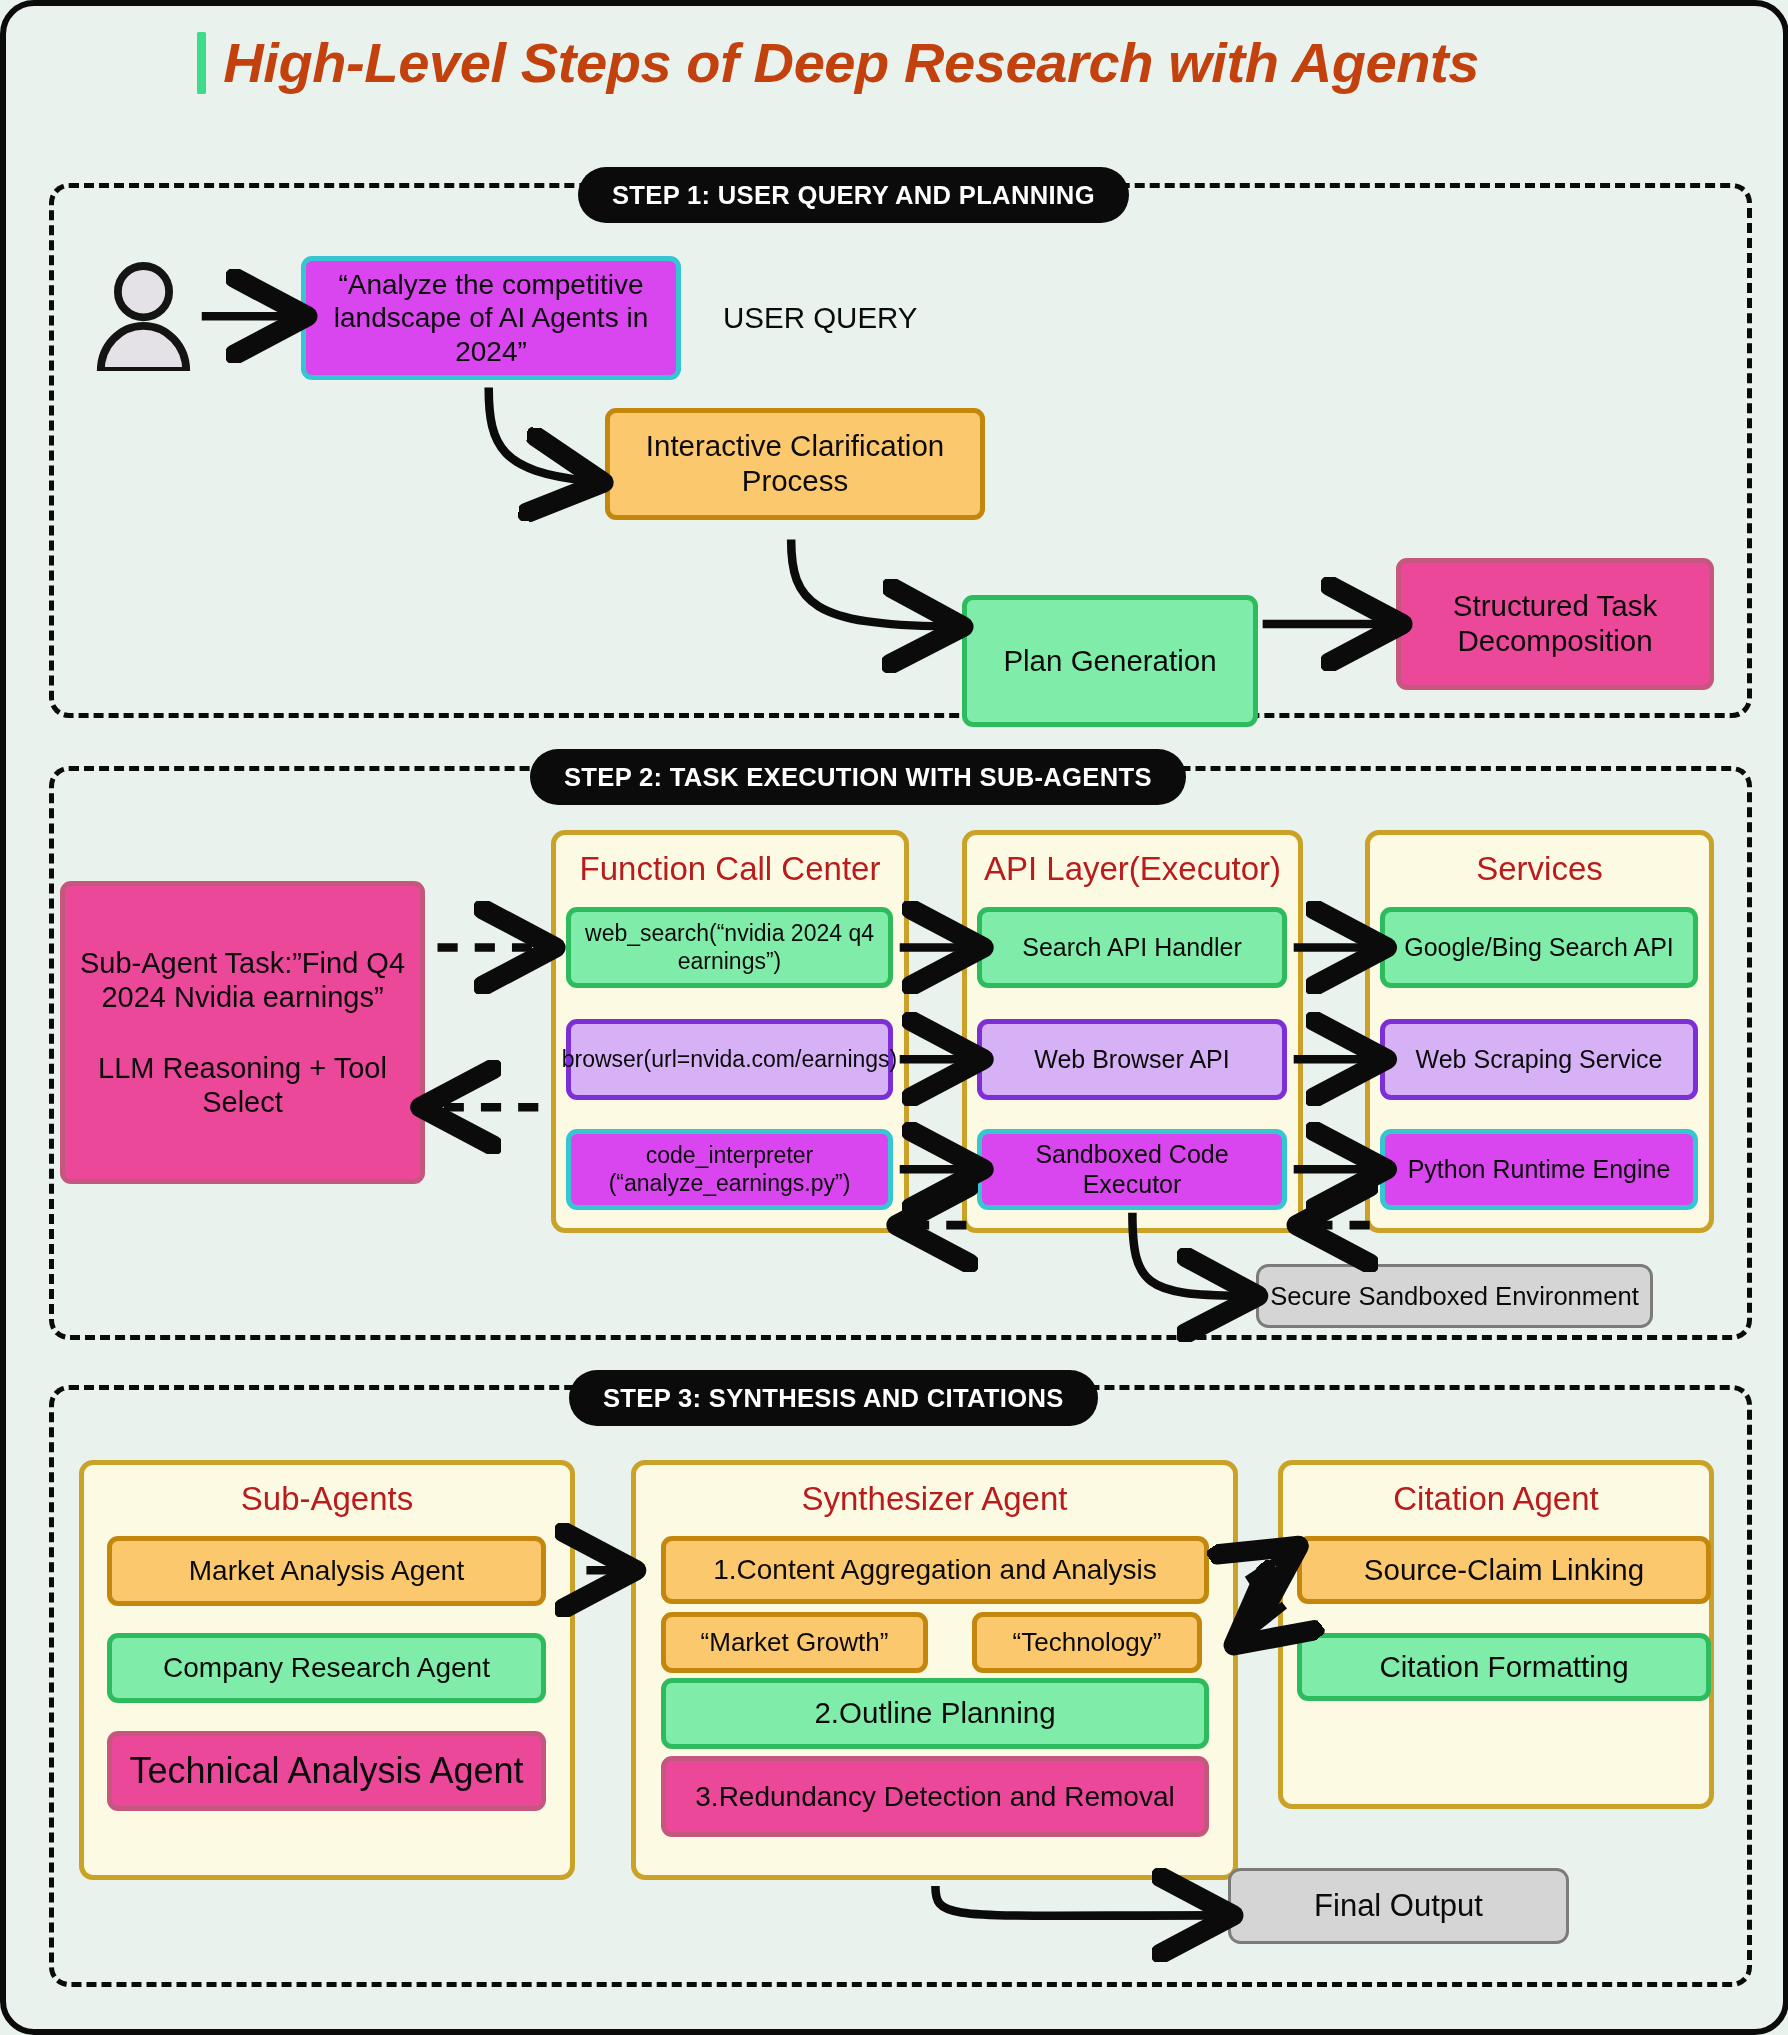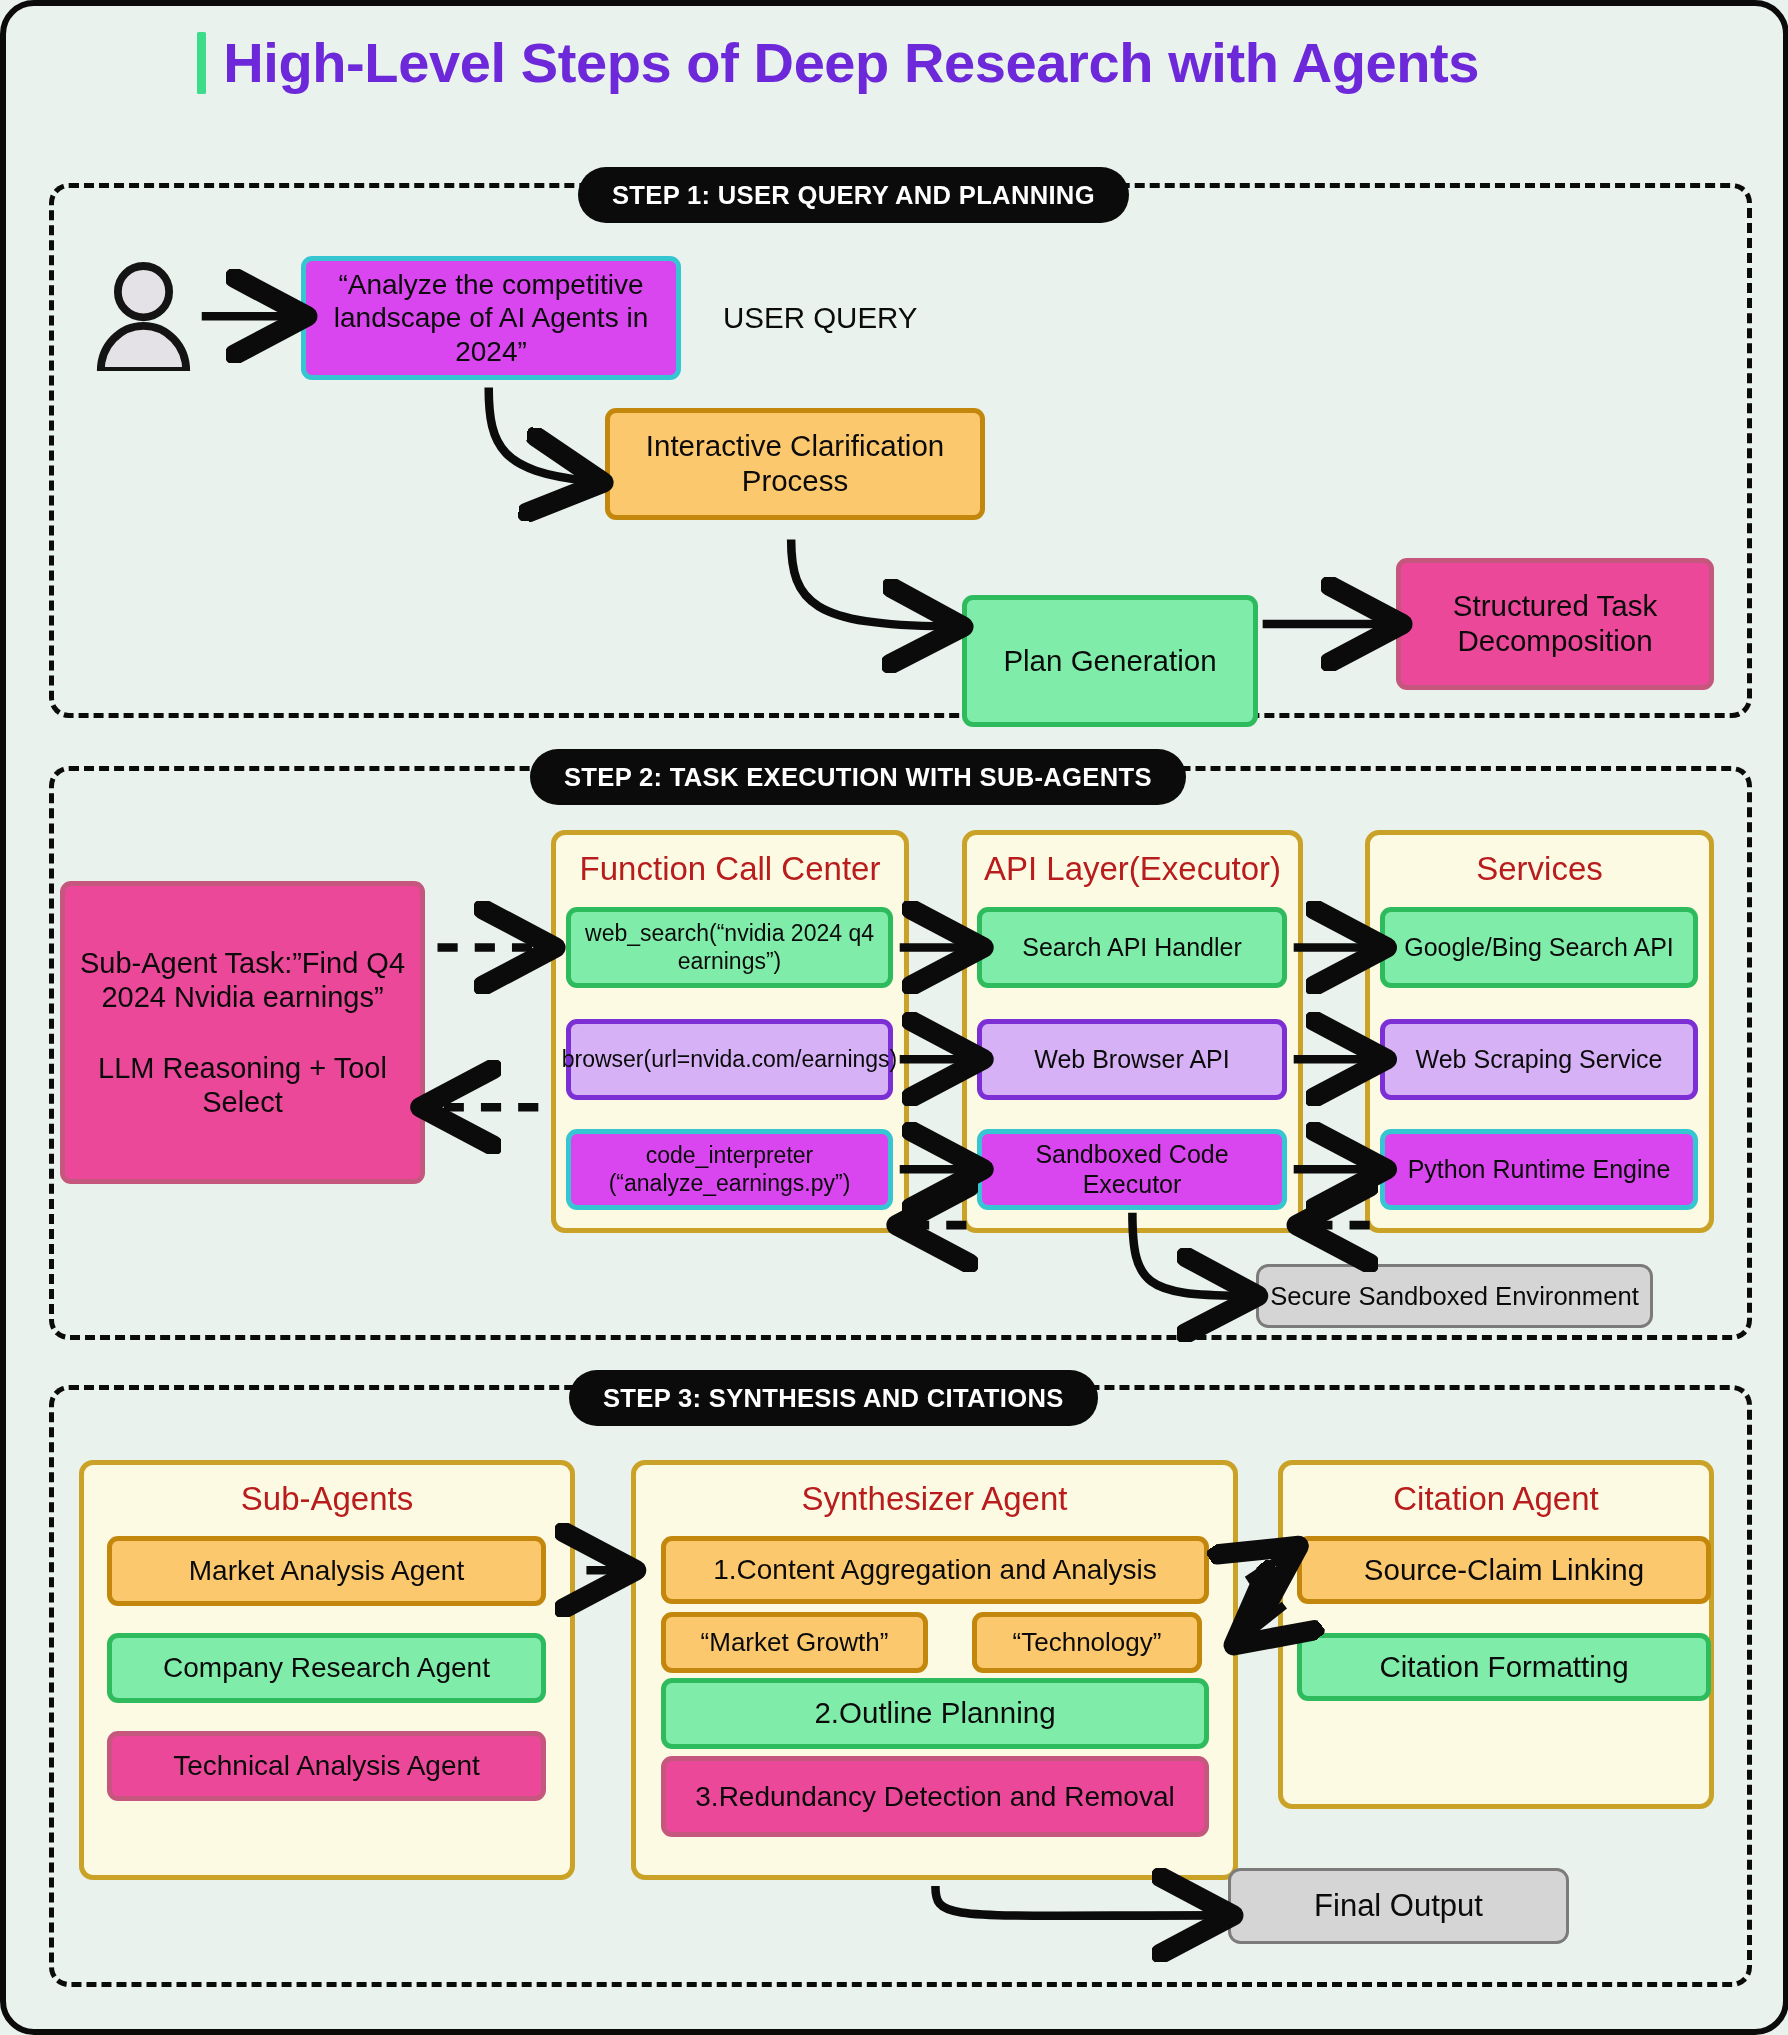--- a/index.html
+++ b/index.html
@@ -15,22 +15,22 @@
     border:6.2px solid #0b0b0b;
     border-radius:34px;
     box-sizing:border-box;
     overflow:hidden;
   }
 
   
   .title-wrap{position:absolute;left:191px;top:26px;display:flex;align-items:center;gap:17px;}
   .title-bar{width:9.3px;height:62px;background:#3ddc8a;border-radius:1.6px;}
   .title-text{
-    font-size:56px;font-weight:bold;color:#6d28d9;letter-spacing:-0.4px;
-    white-space:nowrap;line-height:1;
+    font-size:56px;font-weight:bold;color:#c2410c;letter-spacing:-0.4px;
+    white-space:nowrap;line-height:1;font-style:italic;
   }
 
   
   .step-box{
     position:absolute;
     border:5.4px dashed #0b0b0b;
     border-radius:20px;
     box-sizing:border-box;
   }
   .step-badge{
@@ -98,21 +98,21 @@
   #s3{left:1374px;top:1123px;width:318px;height:81px;font-size:25px;}
   #sandbox-env{left:1250px;top:1258px;width:397px;height:64px;font-size:25.6px;border-radius:12.4px;}
 
   
   #p-sub{left:73px;top:1454px;width:496px;height:420px;}
   #p-syn{left:625px;top:1454px;width:607px;height:420px;}
   #p-cit{left:1272px;top:1454px;width:436px;height:349px;}
 
   #sa1{left:101px;top:1530px;width:439px;height:70px;font-size:28px;}
   #sa2{left:101px;top:1627px;width:439px;height:70px;font-size:28px;}
-  #sa3{left:101px;top:1725px;width:439px;height:70px;font-size:28px;text-align:right;}
+  #sa3{left:101px;top:1725px;width:439px;height:80px;font-size:36px;text-align:right;}
 
   #sy1{left:655px;top:1530px;width:548px;height:68px;font-size:28px;}
   #sy2{left:655px;top:1606px;width:267px;height:61px;font-size:26px;}
   #sy3{left:966px;top:1606px;width:230px;height:61px;font-size:26px;}
   #sy4{left:655px;top:1672px;width:548px;height:71px;font-size:29.5px;}
   #sy5{left:655px;top:1750px;width:548px;height:81px;font-size:28px;}
 
   #ci1{left:1291px;top:1530px;width:414px;height:68px;font-size:29.5px;}
   #ci2{left:1291px;top:1627px;width:414px;height:68px;font-size:29.5px;}
 

